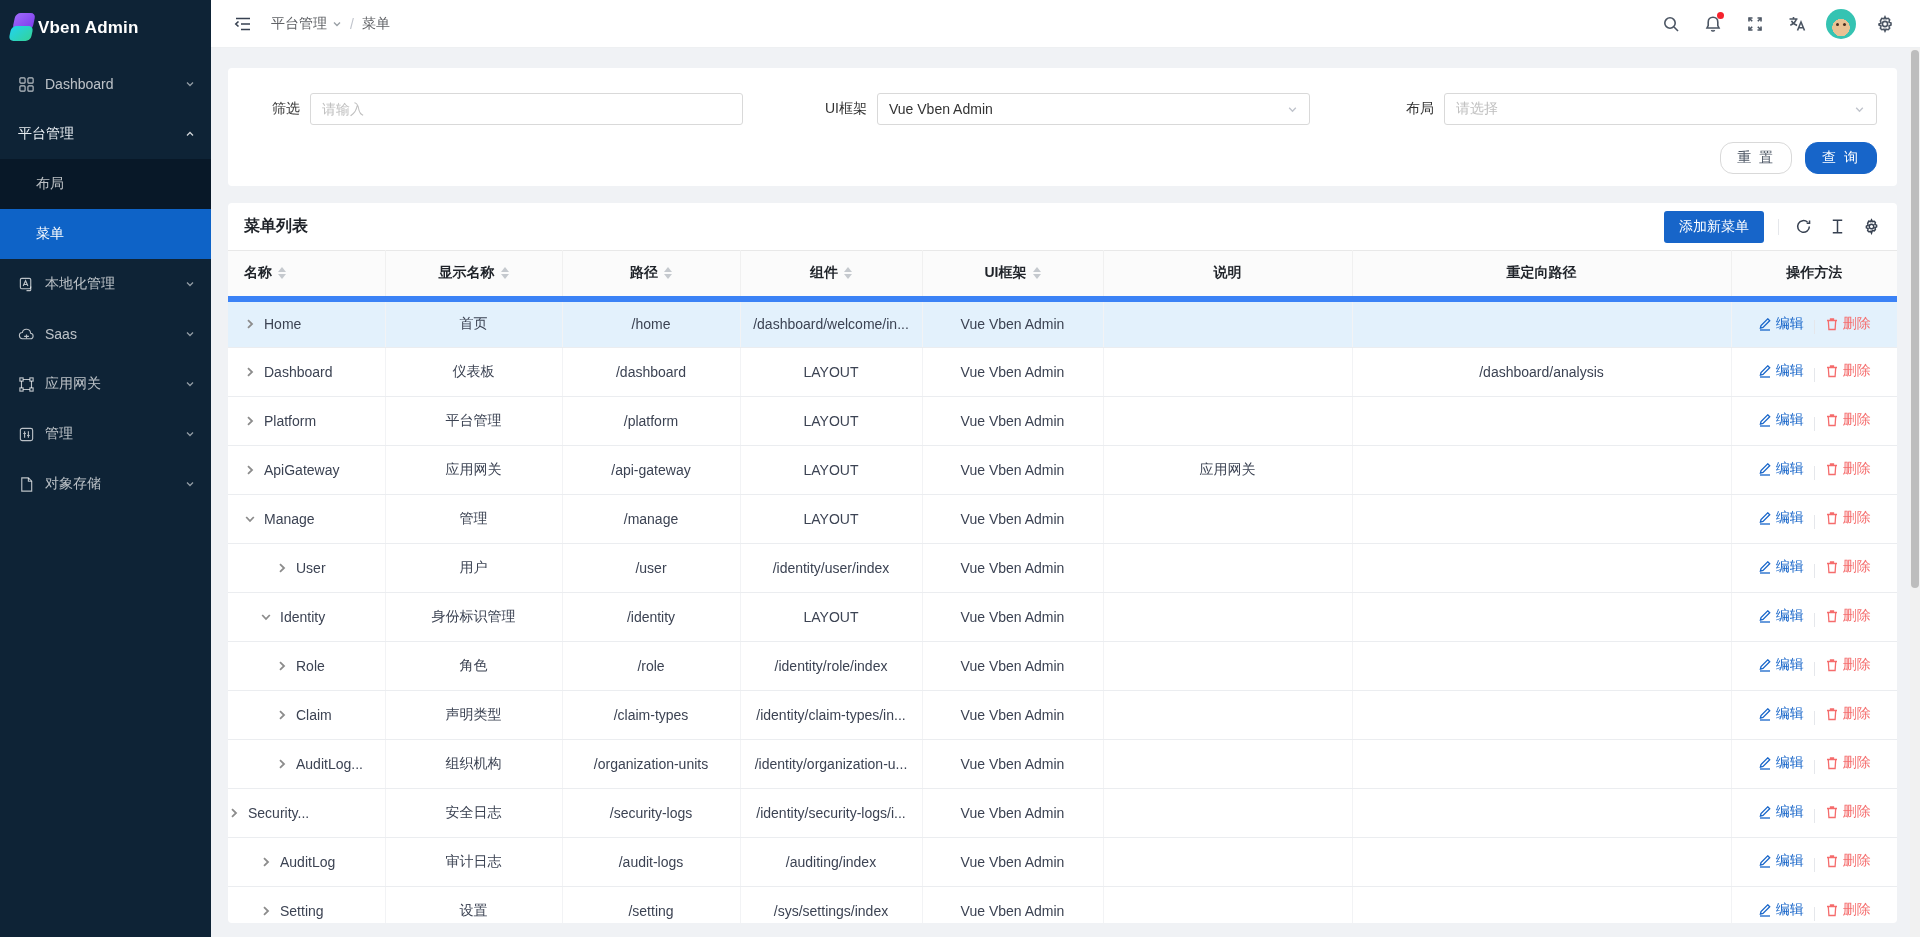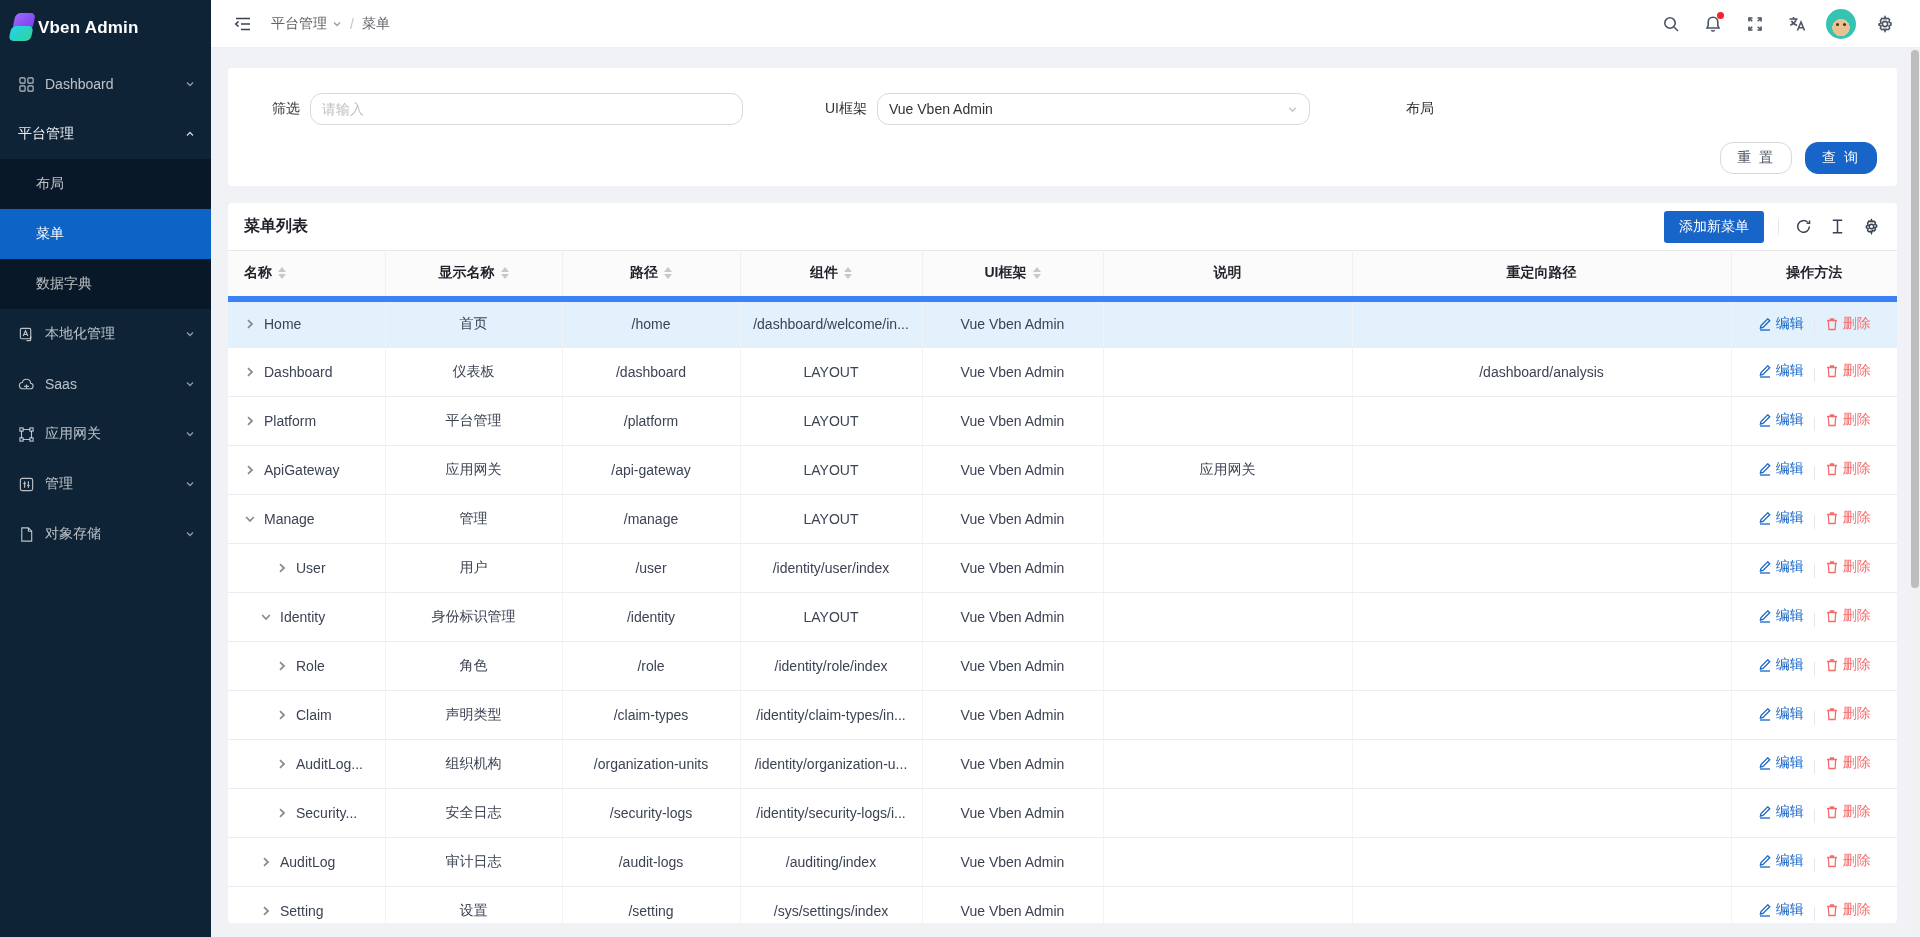--- a/index.html
+++ b/index.html
@@ -39,21 +39,21 @@
   .avatar::after { content:""; position:absolute; left:10px; top:14px; width:3px; height:3px; border-radius:50%; background:#4a2f20; box-shadow:7px 0 0 #4a2f20; }
 
   .content { flex:1; padding:20px 23px 0 17px; overflow:hidden; }
 
   .card { background:#fff; border-radius:4px; }
   
   .filter-card { height:118px; padding:25px 20px 0 20px; margin-bottom:17px; }
   .filter-grid { display:grid; grid-template-columns:1fr 1fr 1fr; column-gap:72px; }
   .f-group { display:flex; align-items:center; }
   .f-label { min-width:62px; text-align:right; padding-right:10px; color:#333; flex:none; }
-  .f-field { flex:1; height:32px; border:1px solid #d9d9d9; border-radius:12px; background:#fff; display:flex; align-items:center; padding:0 11px; position:relative;justify-content:center; }
+  .f-field { flex:1; height:32px; border:1px solid #d9d9d9; border-radius:3px; background:#fff; display:flex; align-items:center; padding:0 11px; position:relative;justify-content:center; }
   .f-field input { border:none; outline:none; width:100%; font-size:14px; font-family:inherit; color:#333; background:transparent; }
   .f-field input::placeholder { color:#bfbfbf; }
   .f-select .sel-value { flex:1; color:#333; }
   .f-select .sel-value.placeholder { color:#bfbfbf; }
   .sel-arrow { flex:none; }
   .filter-btns { display:flex; justify-content:flex-end; gap:13px; margin-top:17px; }
   .btn { height:32px; padding:0 16px; border-radius:13px; border:1px solid #d9d9d9; background:#fff; color:#4b5563; font-size:14px; font-family:inherit; cursor:pointer; letter-spacing:2px; }
   .btn.primary { background:#1765c9; border-color:#1765c9; color:#fff; }
 
   
@@ -124,23 +124,20 @@
           <path d="M2 6.5l3-3 3 3" stroke="rgba(255,255,255,.8)" stroke-width="1.3" fill="none"></path>
         </svg>
       </div>
       <div class="submenu">
         <div class="menu-item">
           <span class="mi-label">布局</span>
         </div>
         <div class="menu-item active">
           <span class="mi-label">菜单</span>
         </div>
-        <div class="menu-item">
-          <span class="mi-label">数据字典</span>
-        </div>
       </div>
       <div class="menu-item">
         <span class="mi-icon">
           <svg viewBox="0 0 18 18" fill="none">
             <rect x="2.5" y="2.5" width="11" height="11" rx="1.5" stroke="rgba(255,255,255,.72)" stroke-width="1.2" fill="none"></rect>
             <path d="M5.5 10.5L8 5l2.5 5.5M6.3 9h3.4" stroke="rgba(255,255,255,.72)" stroke-width="1.2" fill="none"></path>
             <path d="M13.5 11v3.5a1 1 0 0 1-1 1H9" stroke="rgba(255,255,255,.72)" stroke-width="1.2" fill="none"></path>
           </svg>
         </span>
         <span class="mi-label">本地化管理</span>
@@ -272,20 +269,26 @@
           <label class="f-label">UI框架</label>
           <div class="f-field f-select">
             <span class="sel-value">Vue Vben Admin</span>
             <svg class="sel-arrow" width="11" height="11" viewBox="0 0 10 10">
                 <path d="M2 3.5l3 3 3-3" stroke="#c0c4cc" stroke-width="1.3" fill="none"></path>
               </svg>
           </div>
         </div>
         <div class="f-group">
           <label class="f-label">布局</label>
+          <div class="f-field f-select">
+            <span class="sel-value placeholder">请选择</span>
+            <svg class="sel-arrow" width="11" height="11" viewBox="0 0 10 10">
+                <path d="M2 3.5l3 3 3-3" stroke="#c0c4cc" stroke-width="1.3" fill="none"></path>
+              </svg>
+          </div>
         </div>
       </div>
       <div class="filter-btns">
         <button class="btn">重 置</button>
         <button class="btn primary">查 询</button>
       </div>
     </section>
 
     <section class="card table-card">
       <div class="table-head">
@@ -647,21 +650,21 @@
                       <path d="M2 13h10"></path>
                     </svg>
                   </span>编辑</span><span class="op-sep"></span><span class="op-link op-del"><span style="display:inline-flex">
                     <svg viewBox="0 0 14 14" fill="none" stroke="currentColor" stroke-width="1.3">
                       <path d="M2 3.5h10M5.5 3.5V2h3v1.5M3.3 3.5l.6 9h6.2l.6-9"></path>
                     </svg>
                   </span>删除</span></td>
             </tr>
             <tr>
               <td class="name-cell">
-                <span class="name-wrap" style="padding-left:48px">
+                <span class="name-wrap" style="">
                   <span class="tree-toggle">
                     <svg viewBox="0 0 12 12">
                       <path d="M4 2.2l4 3.8-4 3.8"></path>
                     </svg>
                   </span>
                   <span>Security...</span>
                 </span>
               </td>
               <td>安全日志</td>
               <td>/security-logs</td>

